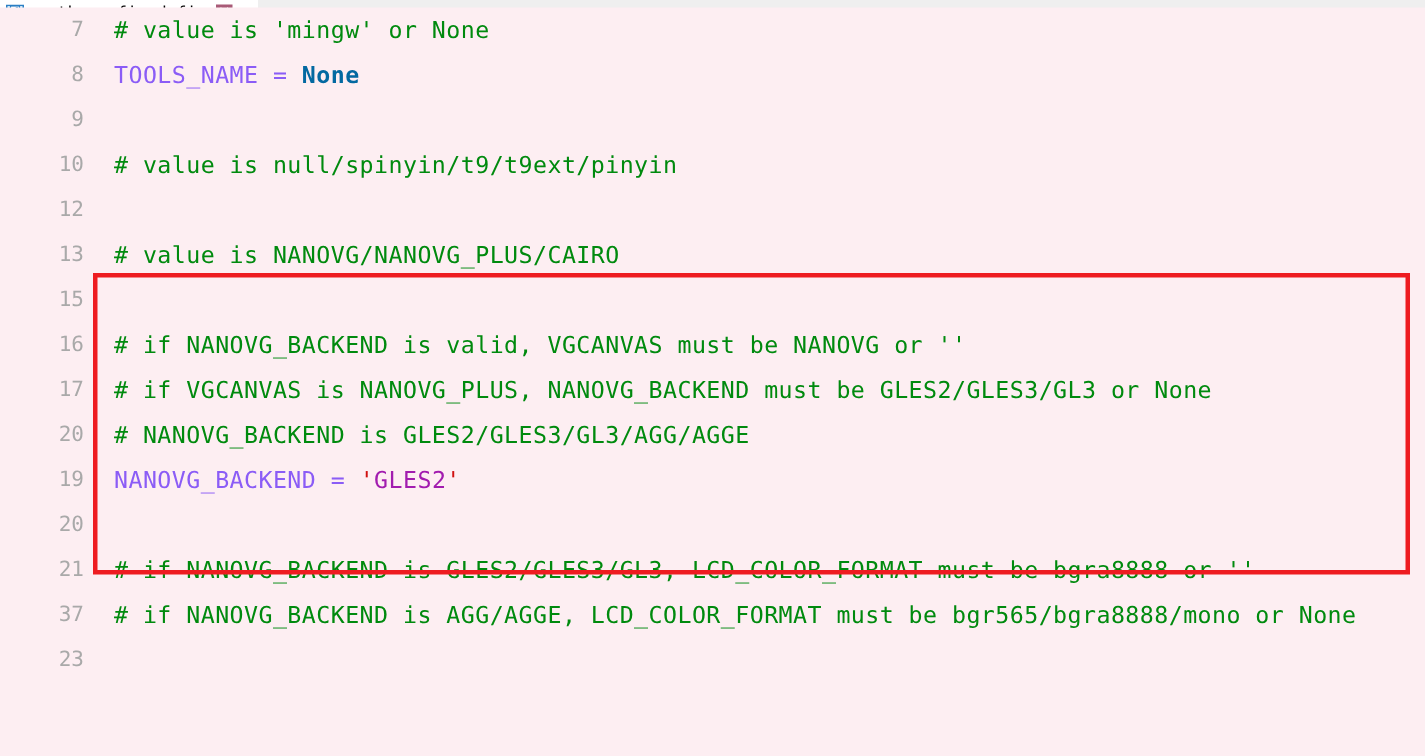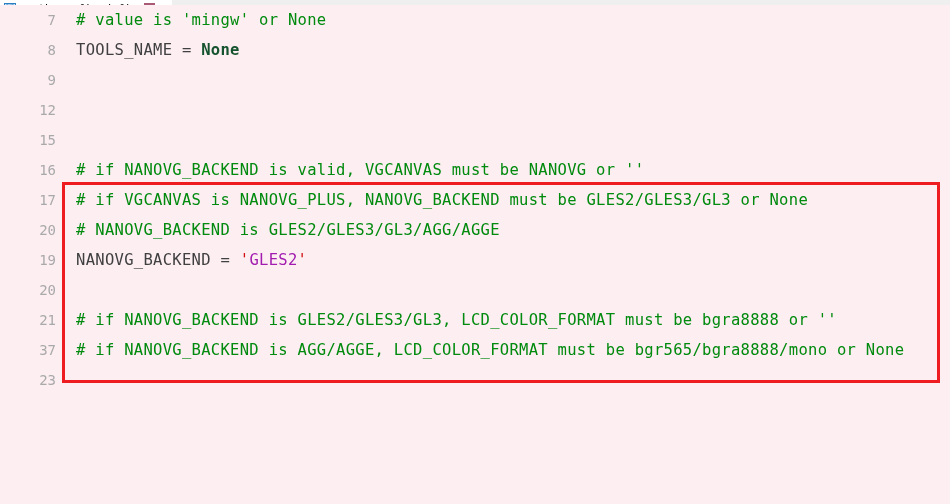--- a/index.html
+++ b/index.html
@@ -68,24 +68,24 @@
     user-select:none;
   }
   .code{
     display:inline-block;
     margin-left:20px;
     vertical-align:top;
     color:#000;
     letter-spacing:0.3px;
   }
   .cm{color:#008a0e;}        
-  .kw{color:#14532d;font-weight:bold;}  
+  .kw{color:#0369a1;font-weight:bold;}  
   .st{color:#a21caf;}        
   .q {color:#d01010;}        
-  .id{color:#404040;}
+  .id{color:#8b5cf6;}
 
   
   .redbox{
     position:absolute;
     left:62px;top:177px;
     width:878px;height:201px;
     border:3px solid #ee1c21;
     box-sizing:border-box;
     pointer-events:none;
   }
@@ -112,21 +112,23 @@
         </svg>
       </span>
     </div>
   </div>
 
   <div class="editor">
     <div class="code-area" id="code-area">
         <div class="line"><span class="gutter">7</span><span class="code"><span class="cm"># value is 'mingw' or None</span></span></div>
         <div class="line"><span class="gutter">8</span><span class="code"><span class="id">TOOLS_NAME = </span><span class="kw">None</span></span></div>
         <div class="line"><span class="gutter">9</span><span class="code"></span></div>
+        <div class="line"><span class="gutter">10</span><span class="code"><span class="cm"># value is null/spinyin/t9/t9ext/pinyin</span></span></div>
         <div class="line"><span class="gutter">12</span><span class="code"></span></div>
+        <div class="line"><span class="gutter">13</span><span class="code"><span class="cm"># value is NANOVG/NANOVG_PLUS/CAIRO</span></span></div>
         <div class="line"><span class="gutter">15</span><span class="code"></span></div>
         <div class="line"><span class="gutter">16</span><span class="code"><span class="cm"># if NANOVG_BACKEND is valid, VGCANVAS must be NANOVG or ''</span></span></div>
         <div class="line"><span class="gutter">17</span><span class="code"><span class="cm"># if VGCANVAS is NANOVG_PLUS, NANOVG_BACKEND must be GLES2/GLES3/GL3 or None</span></span></div>
         <div class="line"><span class="gutter">20</span><span class="code"><span class="cm"># NANOVG_BACKEND is GLES2/GLES3/GL3/AGG/AGGE</span></span></div>
         <div class="line"><span class="gutter">19</span><span class="code"><span class="id">NANOVG_BACKEND = </span><span class="q">'</span><span class="st">GLES2</span><span class="q">'</span></span></div>
         <div class="line"><span class="gutter">20</span><span class="code"></span></div>
         <div class="line"><span class="gutter">21</span><span class="code"><span class="cm"># if NANOVG_BACKEND is GLES2/GLES3/GL3, LCD_COLOR_FORMAT must be bgra8888 or ''</span></span></div>
         <div class="line"><span class="gutter">37</span><span class="code"><span class="cm"># if NANOVG_BACKEND is AGG/AGGE, LCD_COLOR_FORMAT must be bgr565/bgra8888/mono or None</span></span></div>
         <div class="line"><span class="gutter">23</span><span class="code"></span></div>
       </div>

